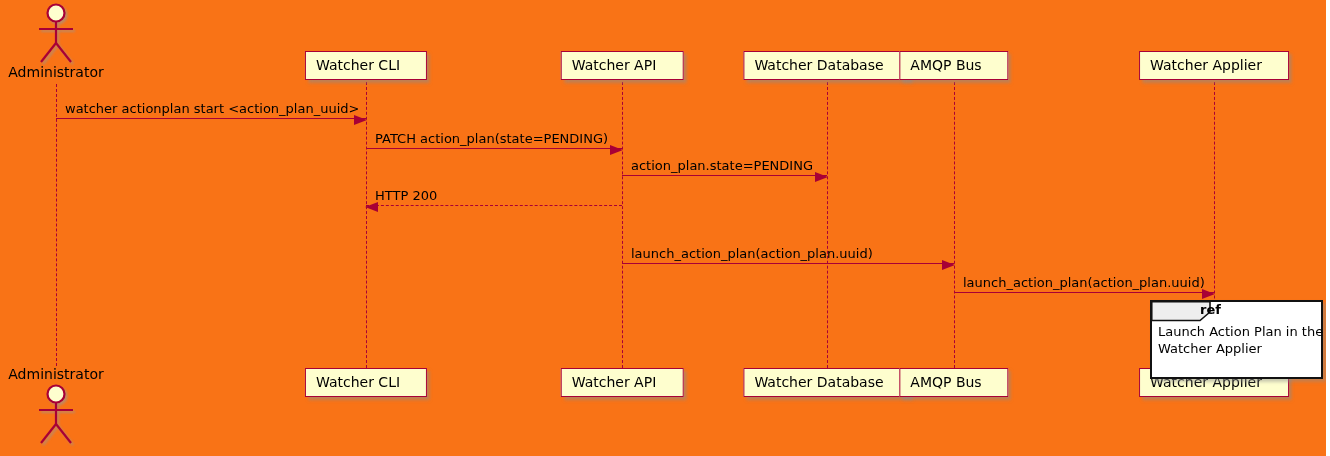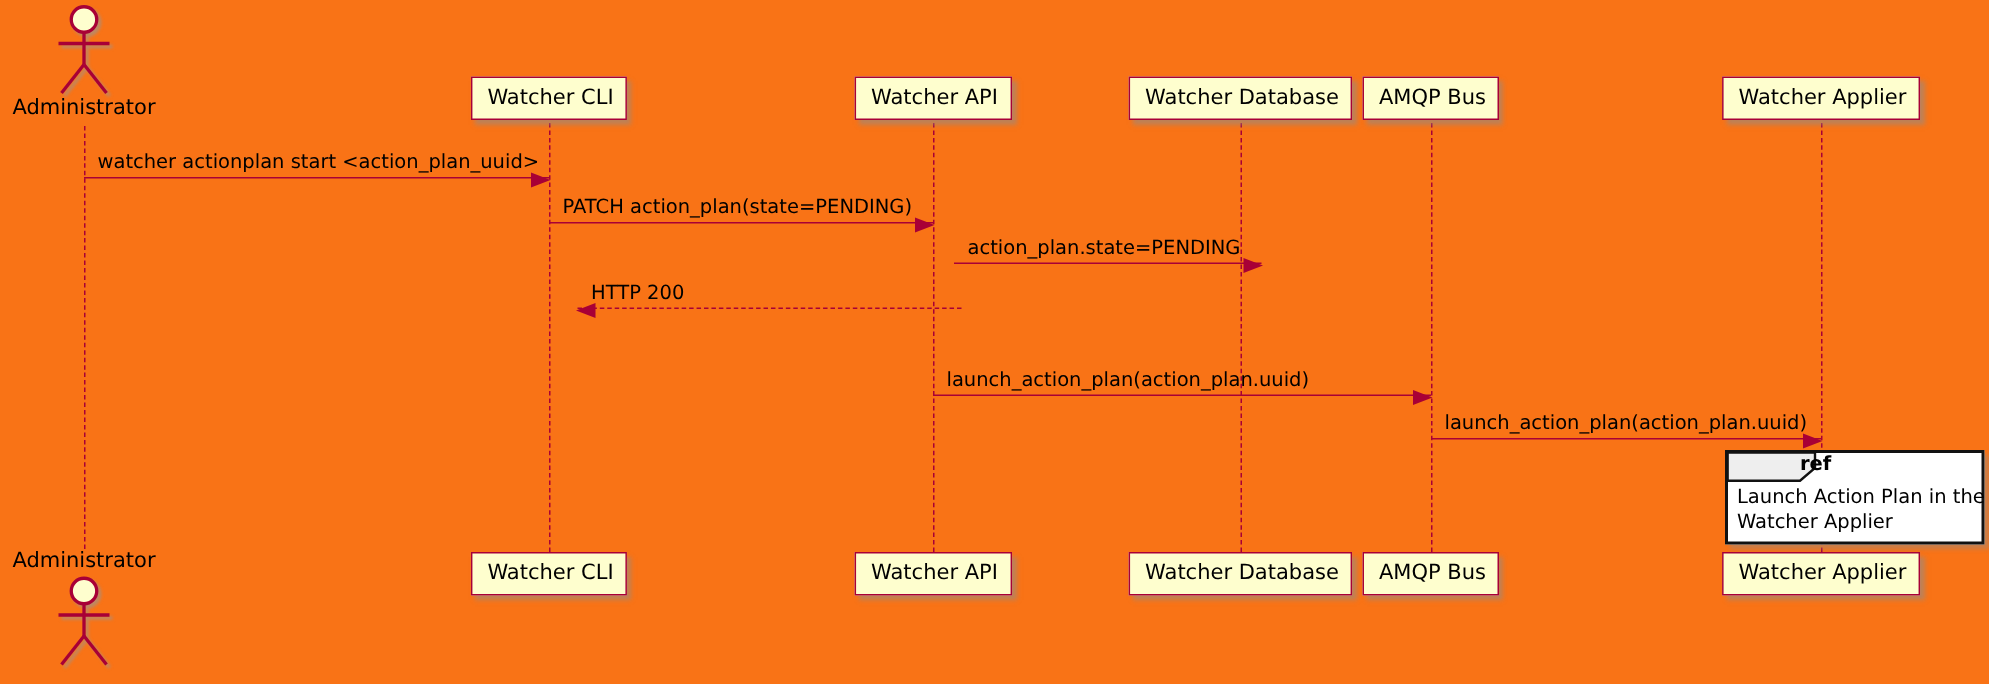--- a/index.html
+++ b/index.html
@@ -21,21 +21,21 @@
     width: 0;
     border-left: 1px dashed #A80036;
     z-index: 1;
   }
   
   .pbox {
     position: absolute;
     transform: translateX(-50%);
     background: #FEFECE;
     border: 1.6px solid #A80036;
-    padding: 5px 8px 6px 10px;
+    padding: 5px 26px 6px 10px;
     font-size: 14px;
     white-space: nowrap;
     box-shadow: 3px 3px 3px rgba(140,140,140,0.55);
     z-index: 3;
   }
   
   .actor-figure { position: absolute; transform: translateX(-50%); z-index: 3;
     filter: drop-shadow(2.5px 2.5px 1px rgba(150,150,150,0.6)); }
   .actor-label {
     position: absolute;
@@ -88,21 +88,21 @@
   .ref-header { position: absolute; top: -1px; left: -1px; }
   .ref-keyword {
     position: absolute;
     top: 0px;
     left: 11px;
     font-size: 13px;
     font-weight: bold;
     margin-left: 37px;
   }
   .ref-body {
-    padding: 21px 6px 4px 6px;
+    padding: 21px 6px 20px 6px;
     font-size: 13px;
     line-height: 17px;
     white-space: nowrap;
   }
 </style>
 </head>
 <body>
 
 <div class="canvas">
 
@@ -133,27 +133,27 @@
     <div class="line"></div>
     <div class="arrow-right"></div>
   </div>
 
   <div class="msg" style="left:56px; width:310px; top:99px;">
     <span class="label">watcher actionplan start &lt;action_plan_uuid&gt;</span>
     <div class="line"></div>
     <div class="arrow-right"></div>
   </div>
 
-  <div class="msg" style="left:622px; width:205px; top:156px;margin-left:14px;">
+  <div class="msg" style="left:622px; width:205px; top:156px;">
     <span class="label">action_plan.state=PENDING</span>
     <div class="line"></div>
     <div class="arrow-right"></div>
   </div>
 
-  <div class="msg dashed" style="left:366px; width:256px; top:186px;margin-left:19px;">
+  <div class="msg dashed" style="left:366px; width:256px; top:186px;">
     <span class="label">HTTP 200</span>
     <div class="line"></div>
     <div class="arrow-left"></div>
   </div>
 
 
   <div class="msg" style="left:622px; width:332px; top:244px;">
     <span class="label">launch_action_plan(action_plan.uuid)</span>
     <div class="line"></div>
     <div class="arrow-right"></div>

